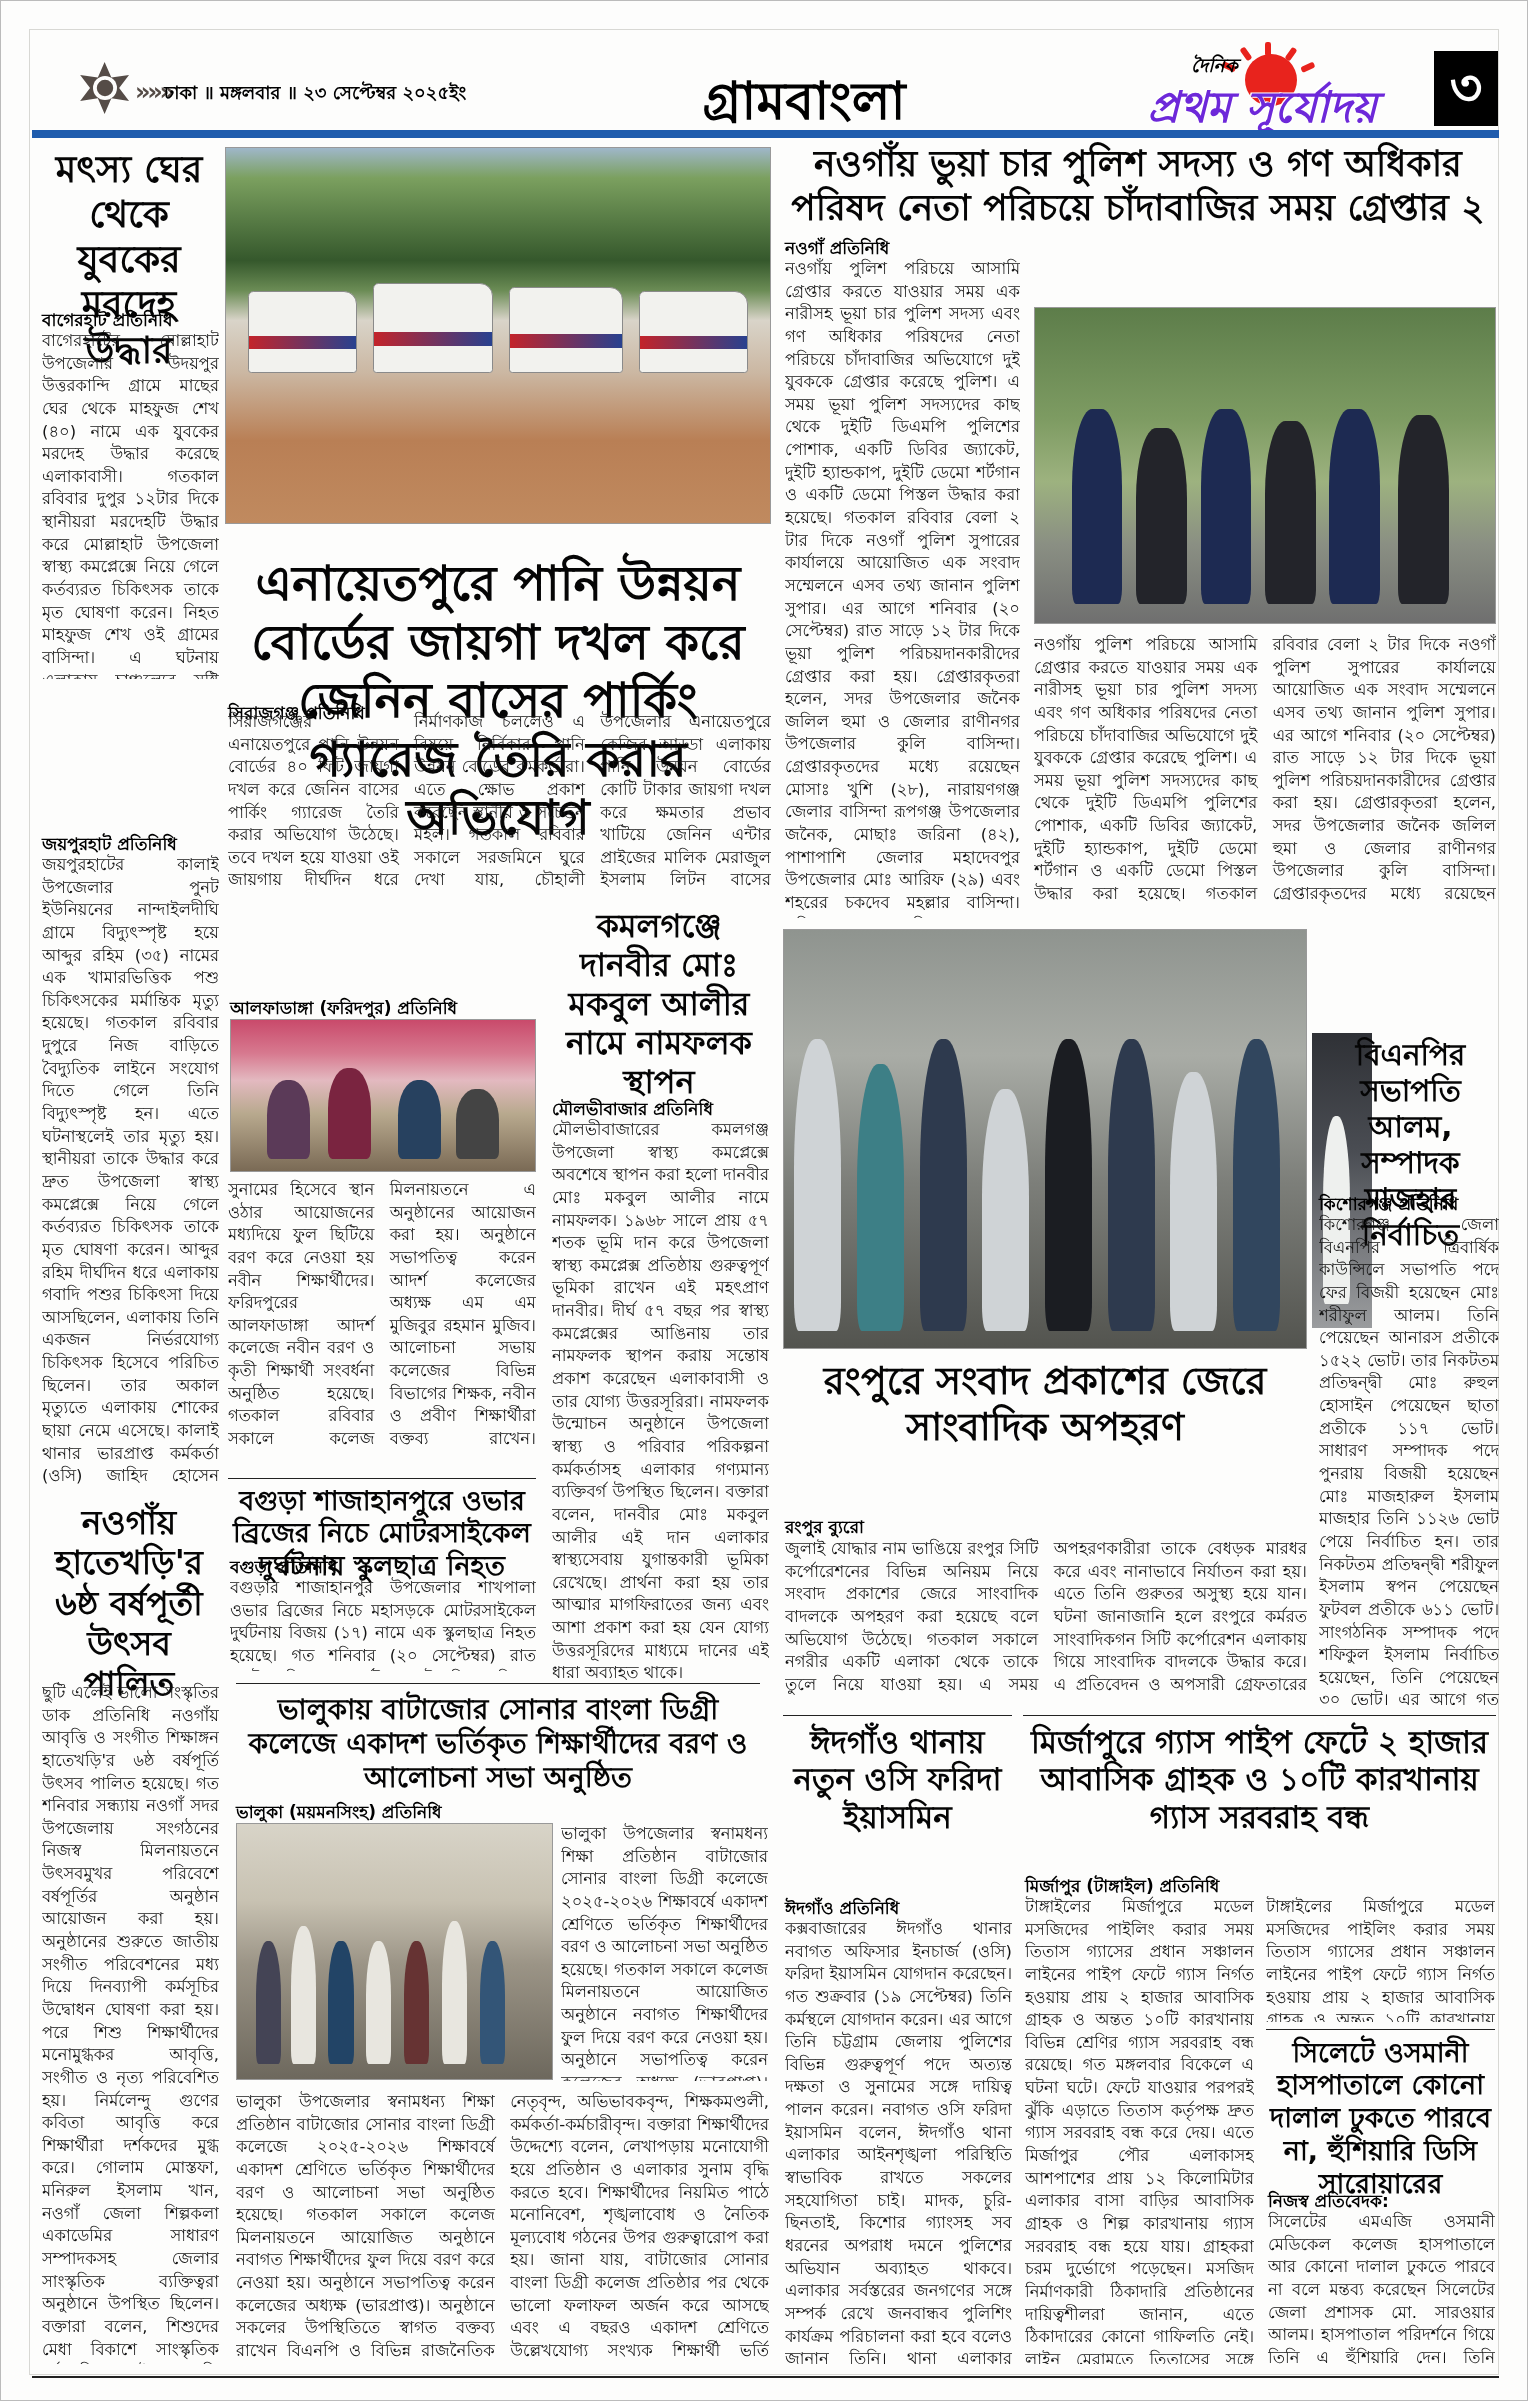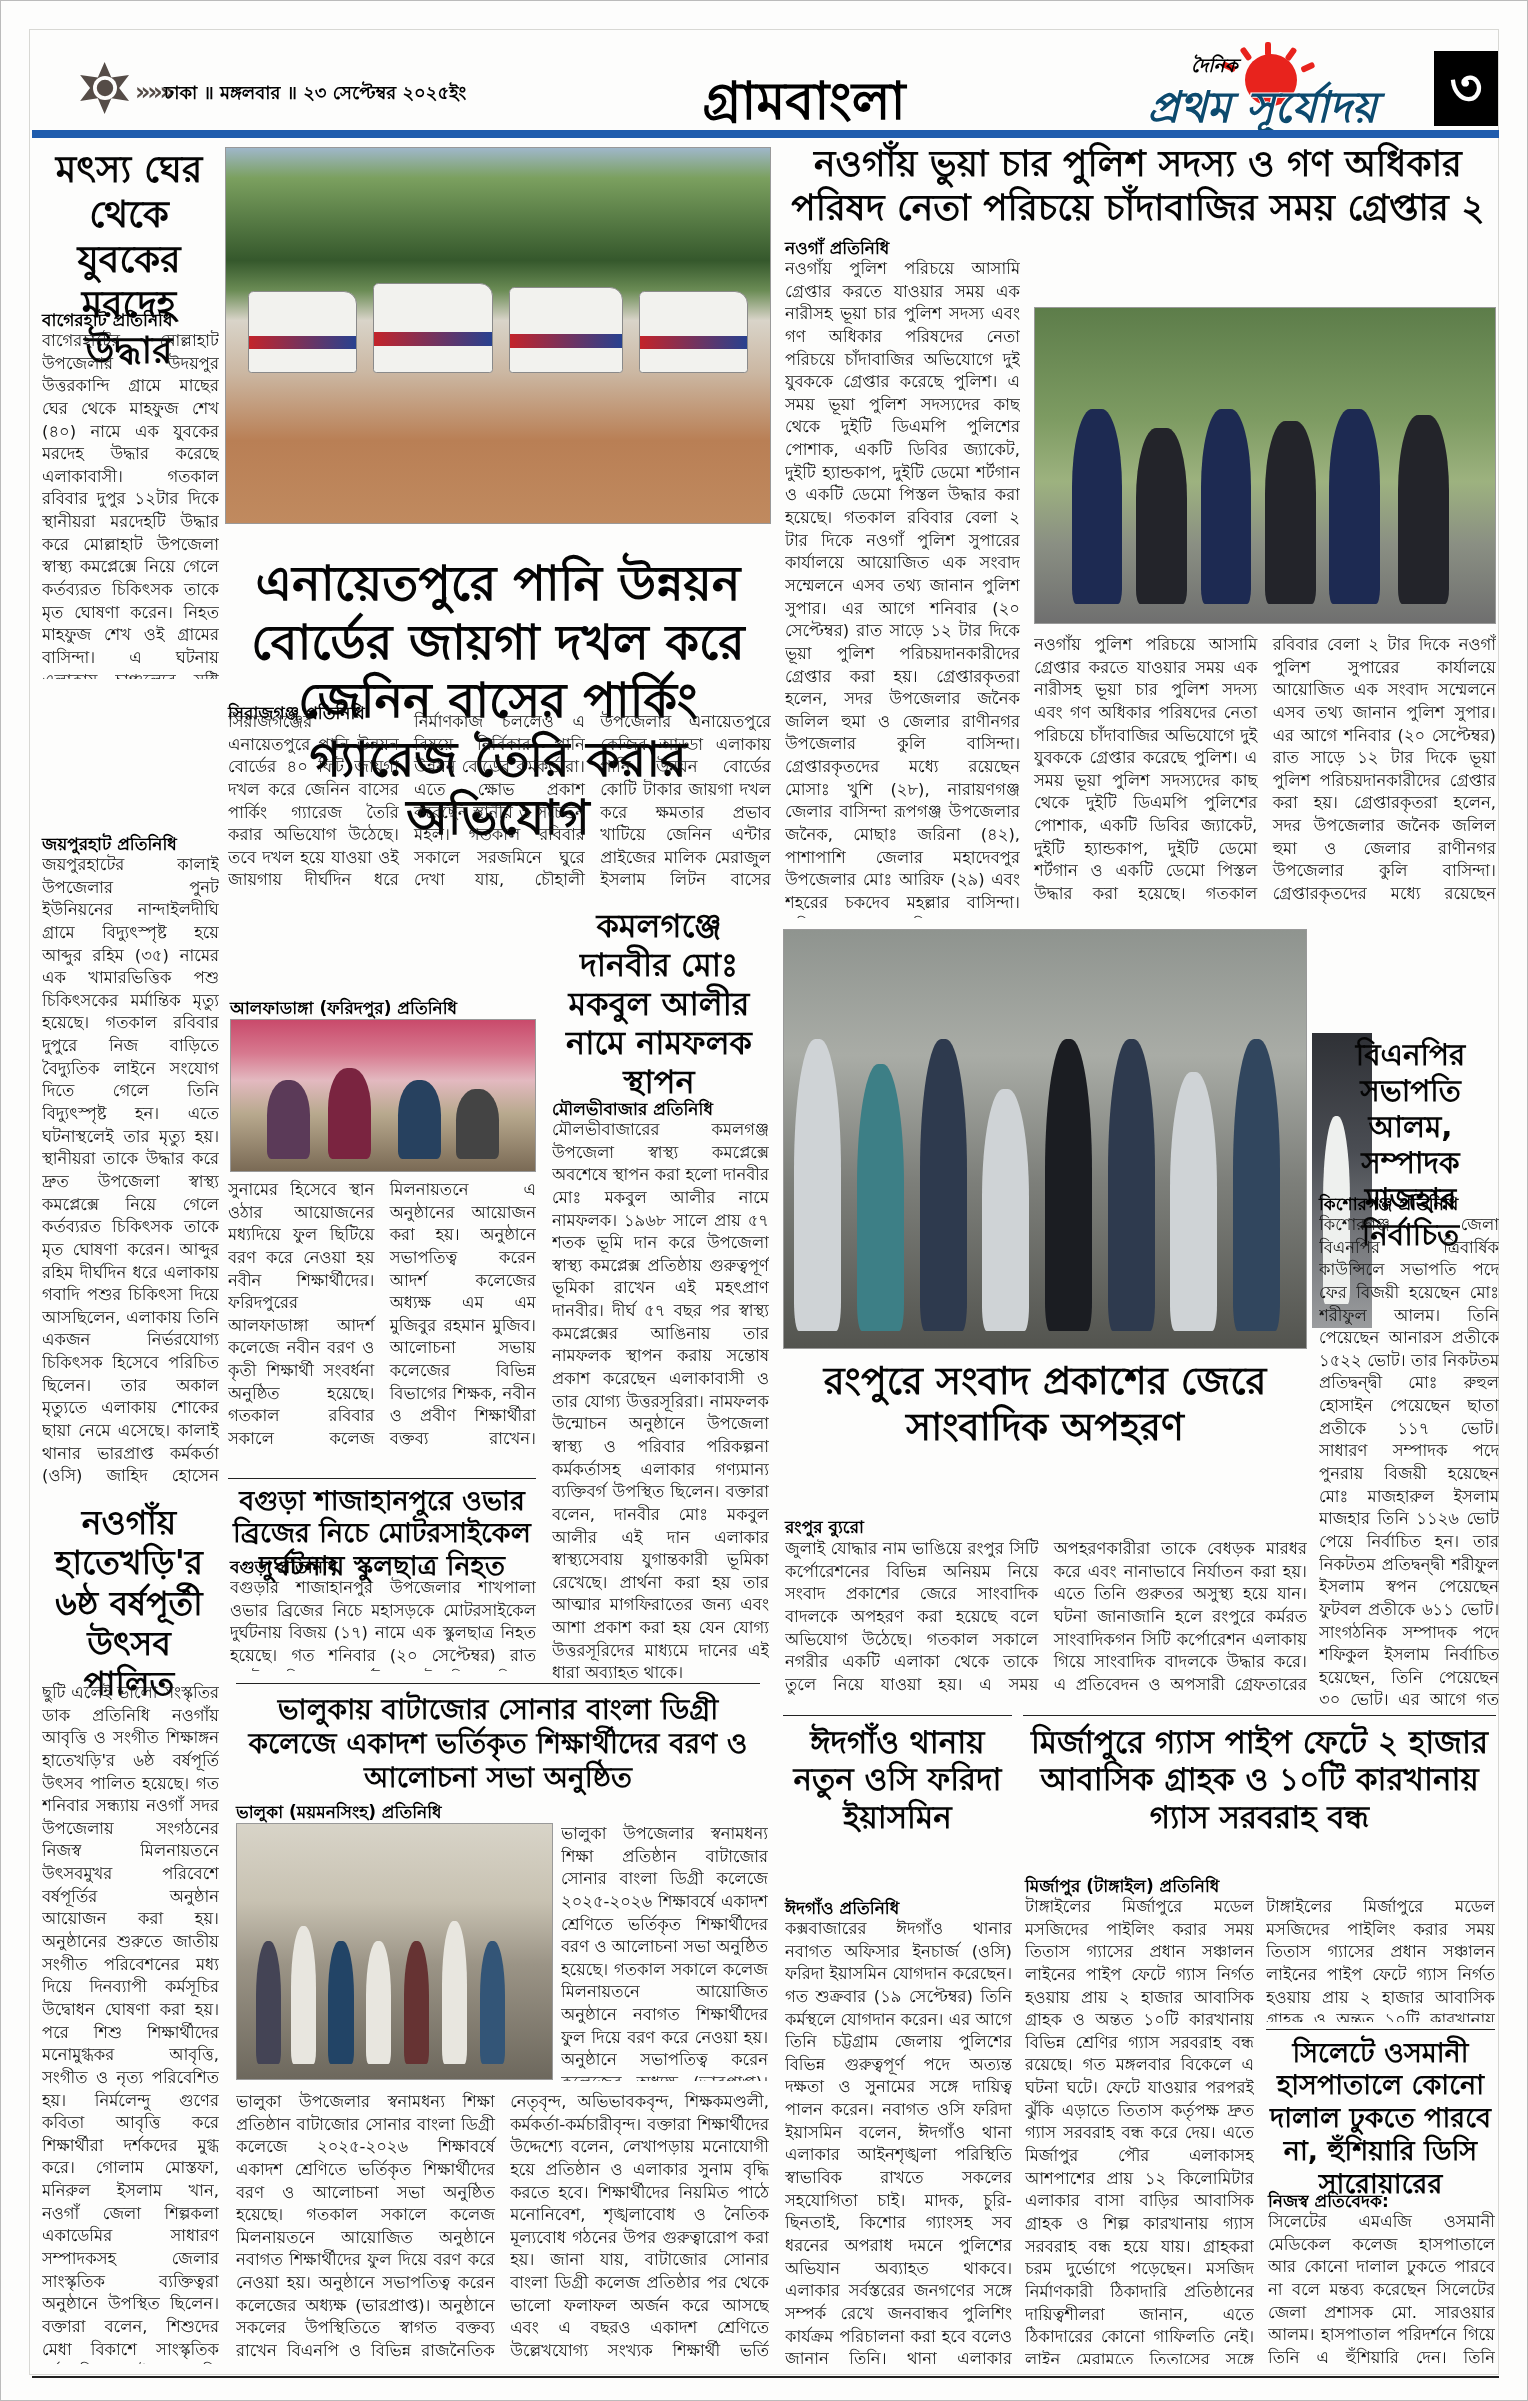--- a/index.html
+++ b/index.html
@@ -22,21 +22,21 @@
   .logo .chev { position:absolute; left:64px; top:24px; font-size:24px; font-weight:bold; color:#554c47; letter-spacing:-3.3px; }
   .dateline { position:absolute; left:130px; top:28px; font-size:18px; font-weight:bold; color:#000; }
   .section-title { position:absolute; left:617px; top:9.8px; width:306px; text-align:center;
     font-size:52px; font-weight:bold; color:#000; }
   .masthead { position:absolute; left:1059px; top:0; width:338px; height:75px;font-style:italic; }
   .masthead .sun { position:absolute; left:152px; top:3.3px; width:52px; height:52px; border-radius:50%;
     background:#e8231d; box-shadow:0 0 0 3.3px #fdfdfc; }
   .masthead .ray { position:absolute; background:#e8231d; width:5.5px; height:14px; border-radius:2.2px; }
   .masthead .daily { position:absolute; left:98px; top:1.1px; font-size:18.6px; font-weight:bold; color:#000; }
   .masthead .title { position:absolute; left:0; top:24px; width:338px; text-align:center;
-    font-size:43px; font-weight:bold; color:#0c4a6e; text-shadow:1.1px 1.1px 0 #fff,-1.1px -1.1px 0 #fff; }
+    font-size:43px; font-weight:bold; color:#6d28d9; text-shadow:1.1px 1.1px 0 #fff,-1.1px -1.1px 0 #fff; }
   .pagenum { position:absolute; left:1400px; top:0; width:64px; height:75px; background:#000;
     color:#fff; font-size:50px; font-weight:bold; text-align:center; line-height:75px; }
   .blue-rule { position:absolute; left:31px; top:129px; width:1467px; height:7.6px; background:#1f5cad; }
   .footer-rule { position:absolute; left:31px; top:2375px; width:1467px; height:2.2px; background:#222; }
 
   
   .headline { font-weight:bold; color:#050505; text-align:center; line-height:1.22; }
   .byline { font-weight:bold; font-size:17px; color:#000; }
   .body-text { font-size:16.4px; line-height:1.38; text-align:justify; color:#151515; overflow:hidden; }
   .cols-2 { column-count:2; column-gap:15.3px; }

